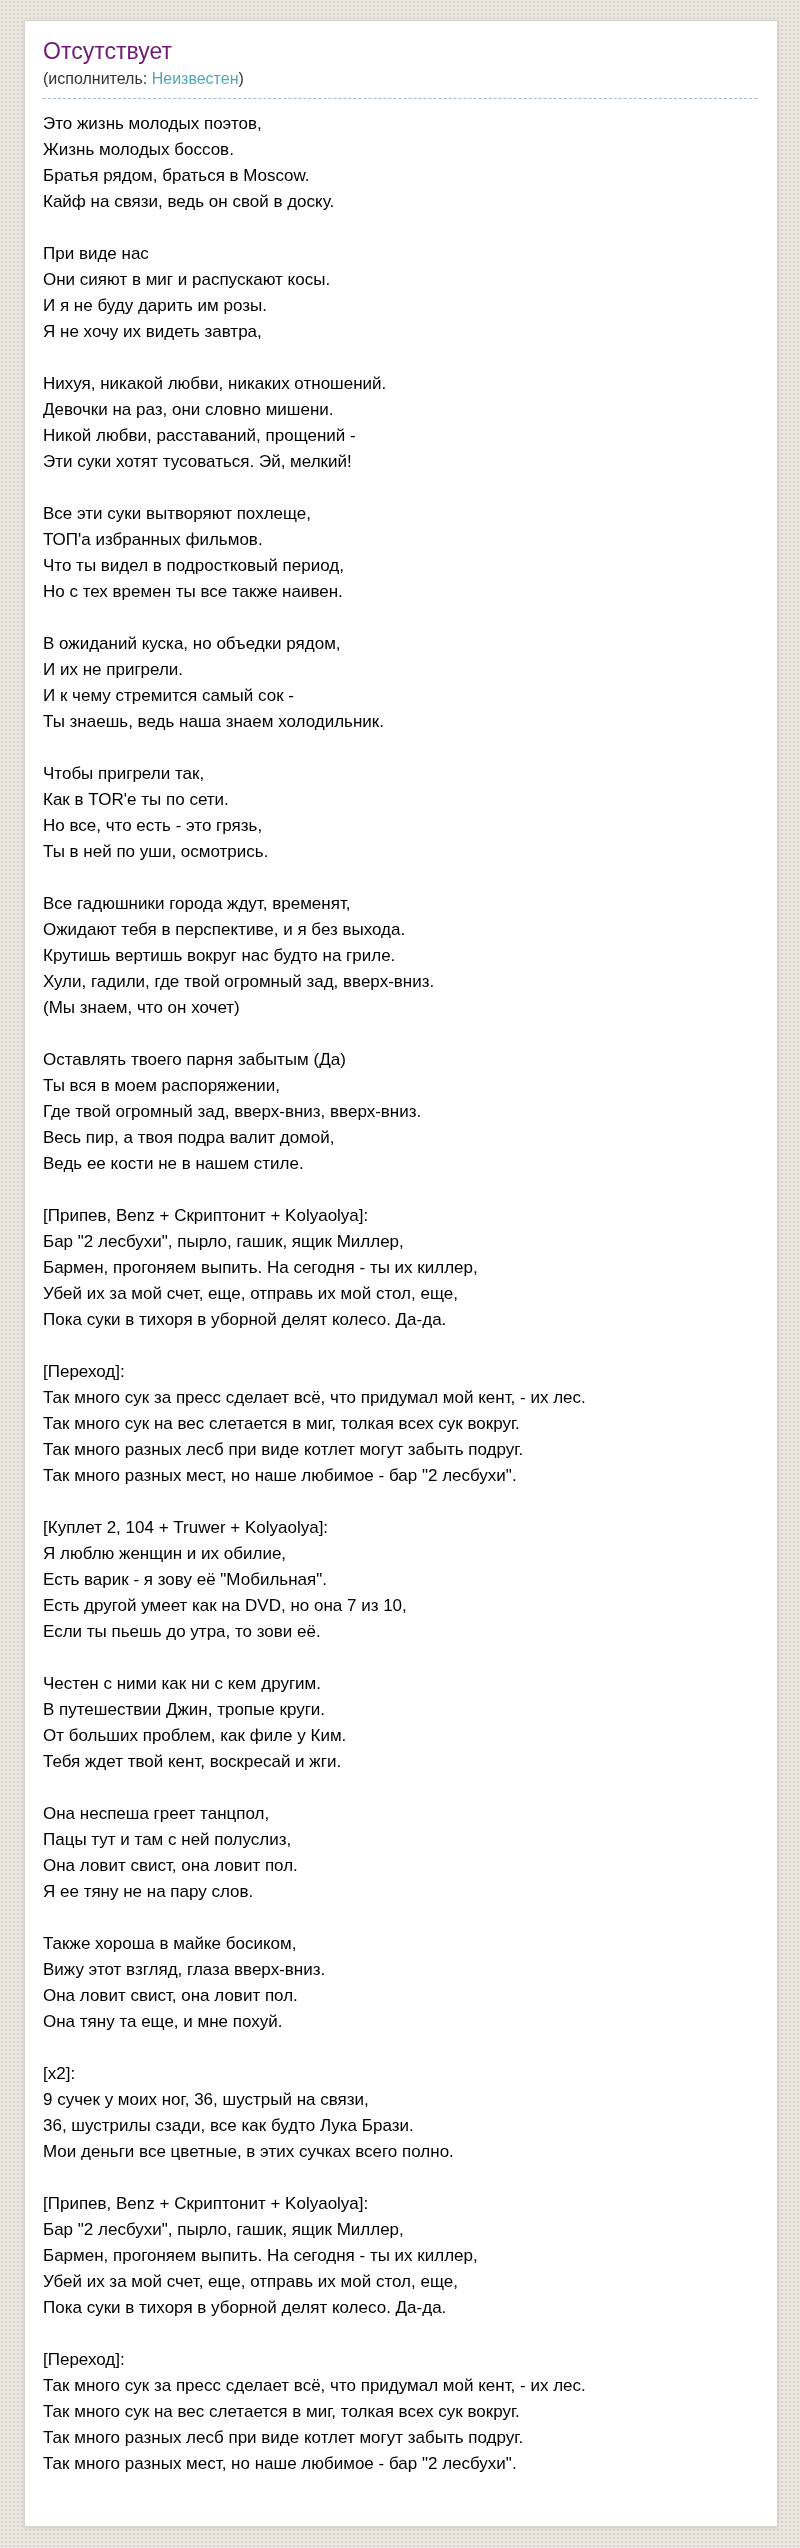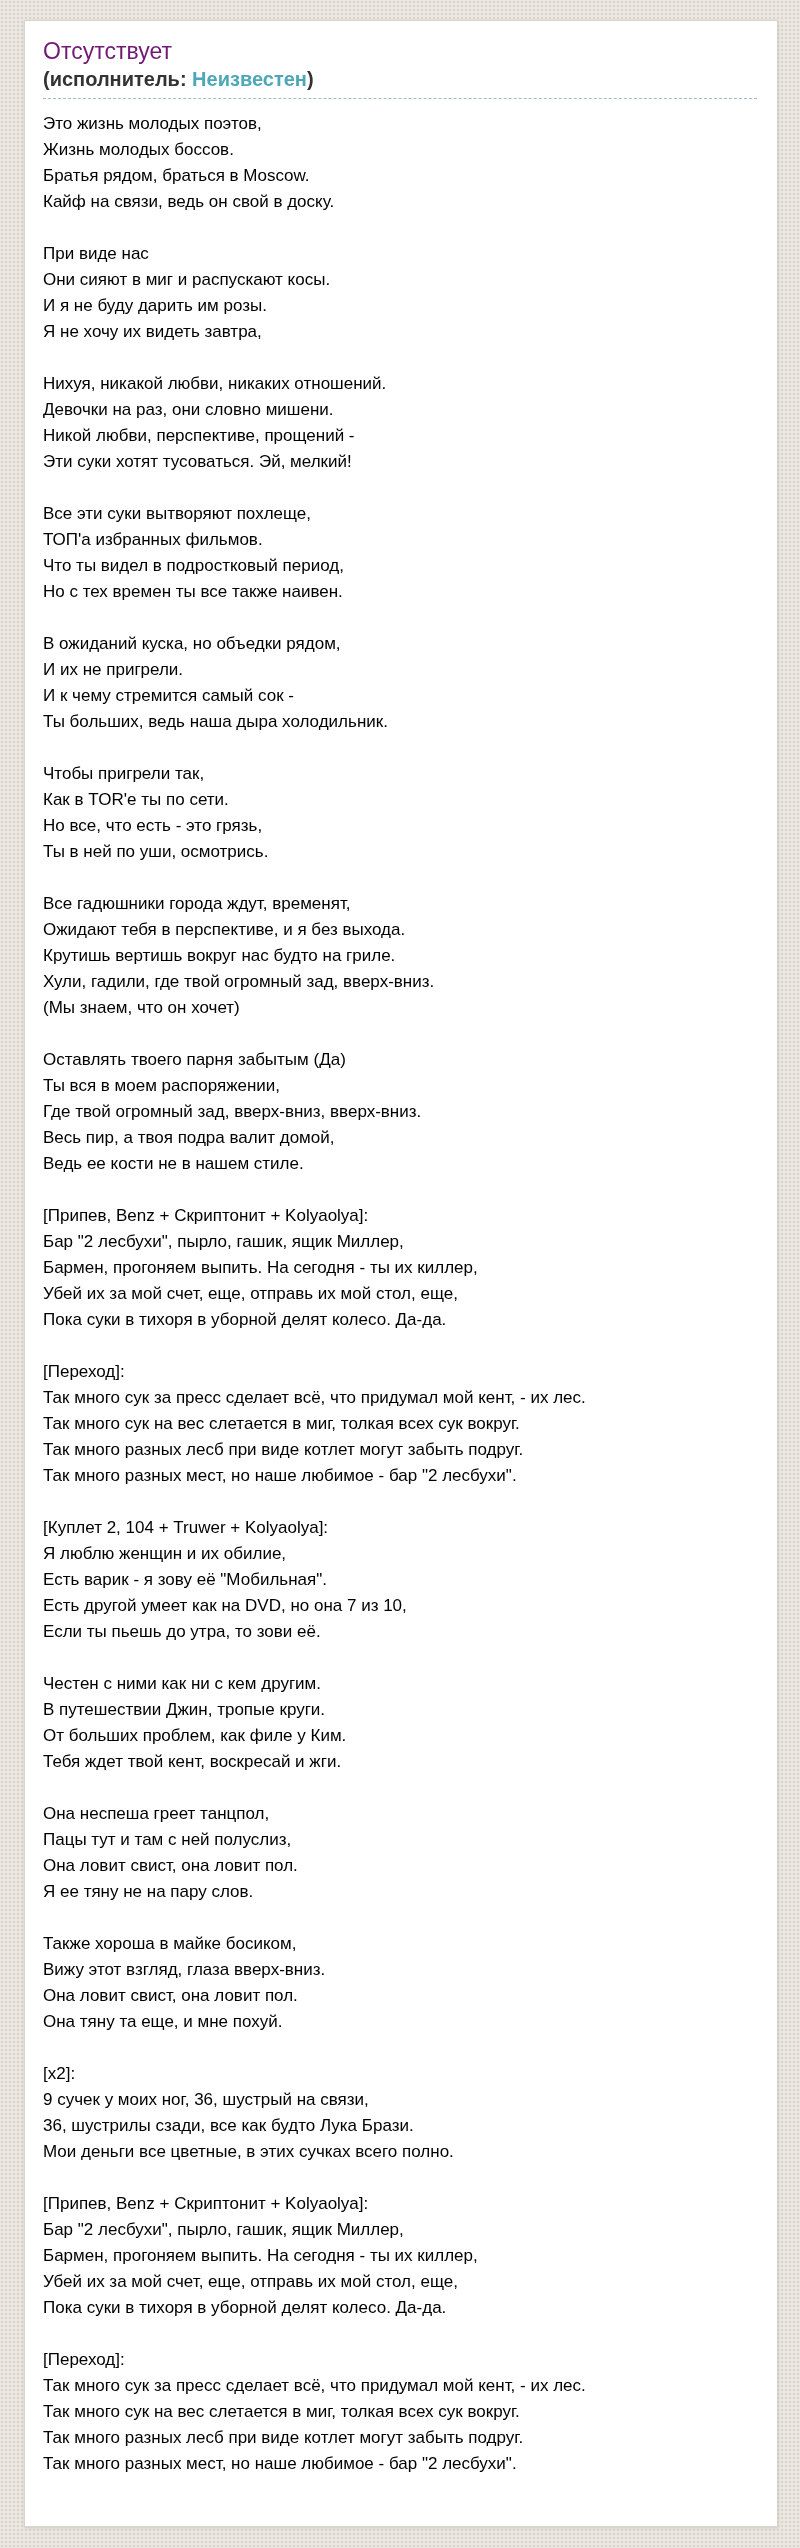--- a/index.html
+++ b/index.html
@@ -35,24 +35,23 @@
     padding-bottom: 8px;
   }
   .song-title {
     font-size: 23px;
     line-height: 28px;
     color: #701a75;
     margin: 0 0 3px 0;
     font-weight: normal;
   }
   .artist-line {
-    font-size: 20px;
+    font-size: 16px;
     line-height: 22px;
     color: #333333;
-    font-weight: bold;
   }
   .artist-link {
     color: #4da7b7;
     text-decoration: none;
     cursor: pointer;
   }
   .lyrics {
     margin-top: 12px;
     font-size: 17px;
     line-height: 26px;
@@ -82,32 +81,32 @@
         <div class="lyric-line">Братья рядом, браться в Moscow.</div>
         <div class="lyric-line">Кайф на связи, ведь он свой в доску.</div>
         <div class="lyric-line">&nbsp;</div>
         <div class="lyric-line">При виде нас</div>
         <div class="lyric-line">Они сияют в миг и распускают косы.</div>
         <div class="lyric-line">И я не буду дарить им розы.</div>
         <div class="lyric-line">Я не хочу их видеть завтра,</div>
         <div class="lyric-line">&nbsp;</div>
         <div class="lyric-line">Нихуя, никакой любви, никаких отношений.</div>
         <div class="lyric-line">Девочки на раз, они словно мишени.</div>
-        <div class="lyric-line">Никой любви, перспективе, прощений -</div>
+        <div class="lyric-line">Никой любви, расставаний, прощений -</div>
         <div class="lyric-line">Эти суки хотят тусоваться. Эй, мелкий!</div>
         <div class="lyric-line">&nbsp;</div>
         <div class="lyric-line">Все эти суки вытворяют похлеще,</div>
         <div class="lyric-line">ТОП'а избранных фильмов.</div>
         <div class="lyric-line">Что ты видел в подростковый период,</div>
         <div class="lyric-line">Но с тех времен ты все также наивен.</div>
         <div class="lyric-line">&nbsp;</div>
         <div class="lyric-line">В ожиданий куска, но объедки рядом,</div>
         <div class="lyric-line">И их не пригрели.</div>
         <div class="lyric-line">И к чему стремится самый сок -</div>
-        <div class="lyric-line">Ты больших, ведь наша дыра холодильник.</div>
+        <div class="lyric-line">Ты знаешь, ведь наша знаем холодильник.</div>
         <div class="lyric-line">&nbsp;</div>
         <div class="lyric-line">Чтобы пригрели так,</div>
         <div class="lyric-line">Как в TOR'е ты по сети.</div>
         <div class="lyric-line">Но все, что есть - это грязь,</div>
         <div class="lyric-line">Ты в ней по уши, осмотрись.</div>
         <div class="lyric-line">&nbsp;</div>
         <div class="lyric-line">Все гадюшники города ждут, временят,</div>
         <div class="lyric-line">Ожидают тебя в перспективе, и я без выхода.</div>
         <div class="lyric-line">Крутишь вертишь вокруг нас будто на гриле.</div>
         <div class="lyric-line">Хули, гадили, где твой огромный зад, вверх-вниз.</div>

